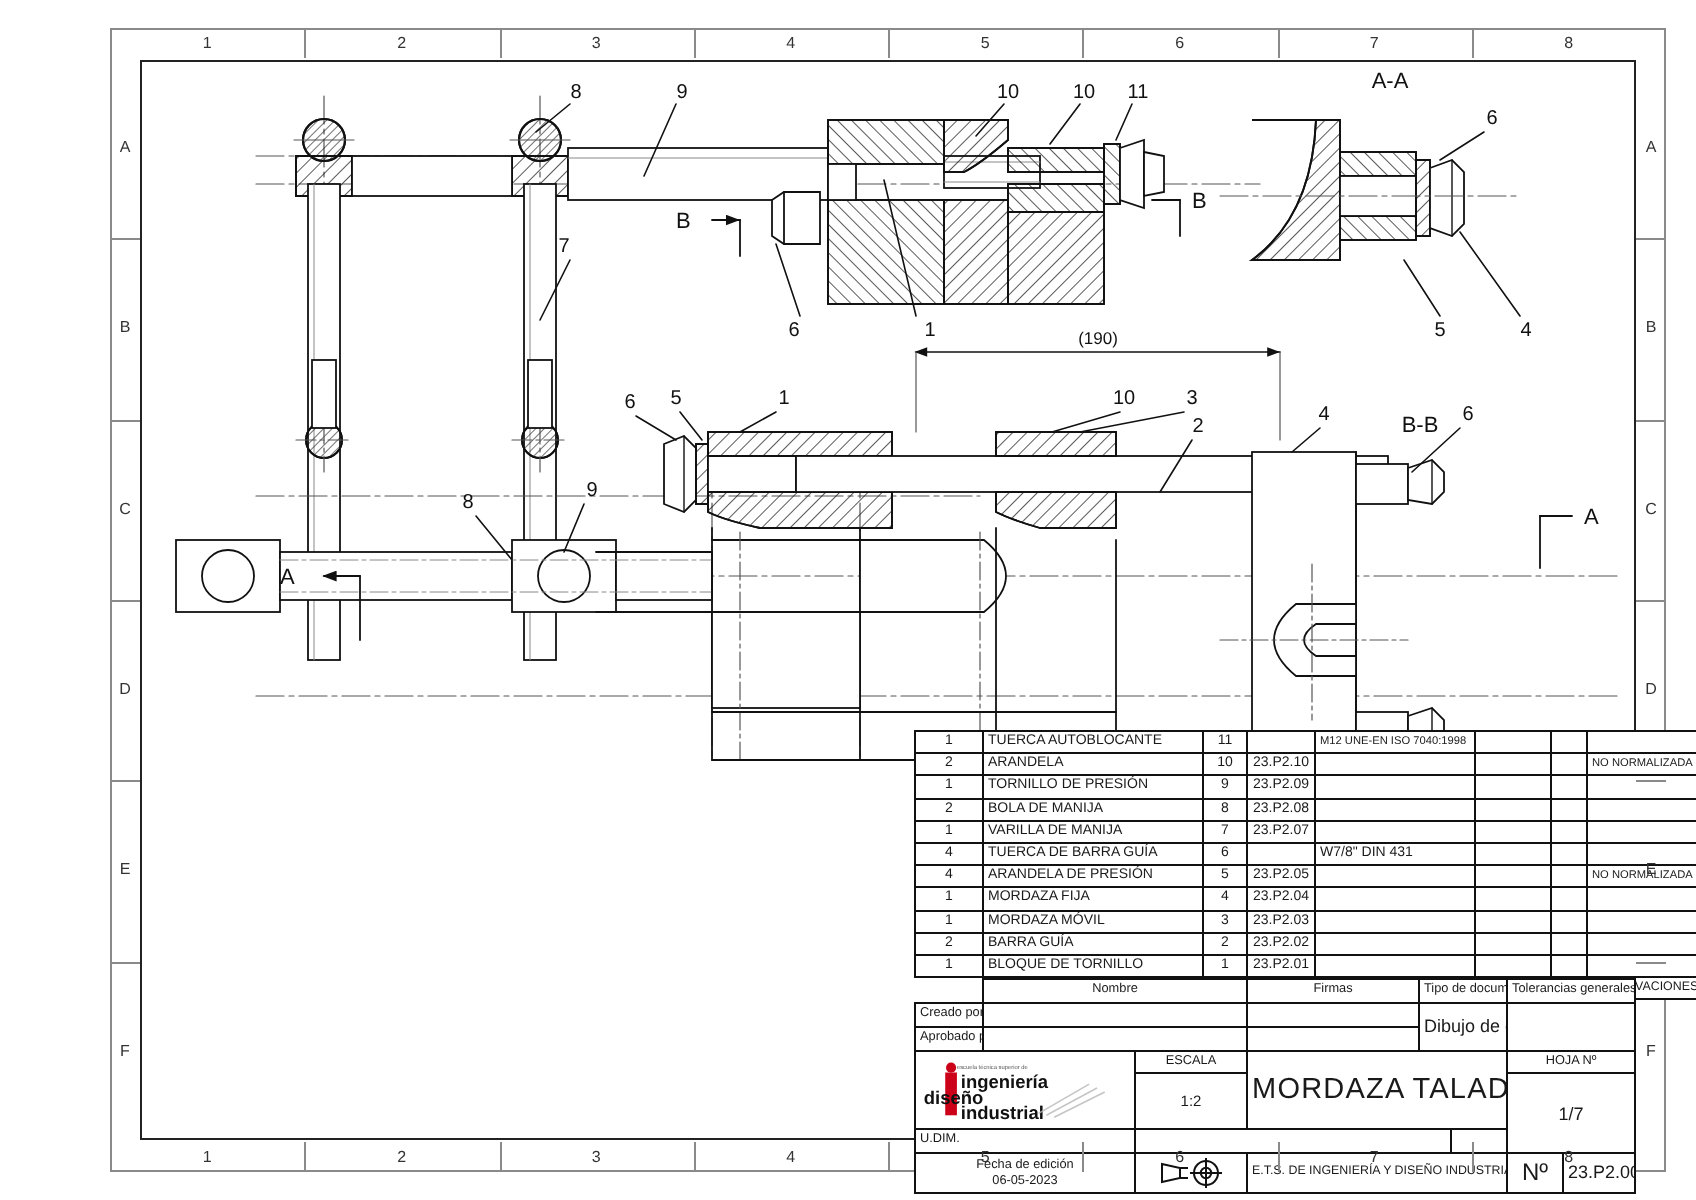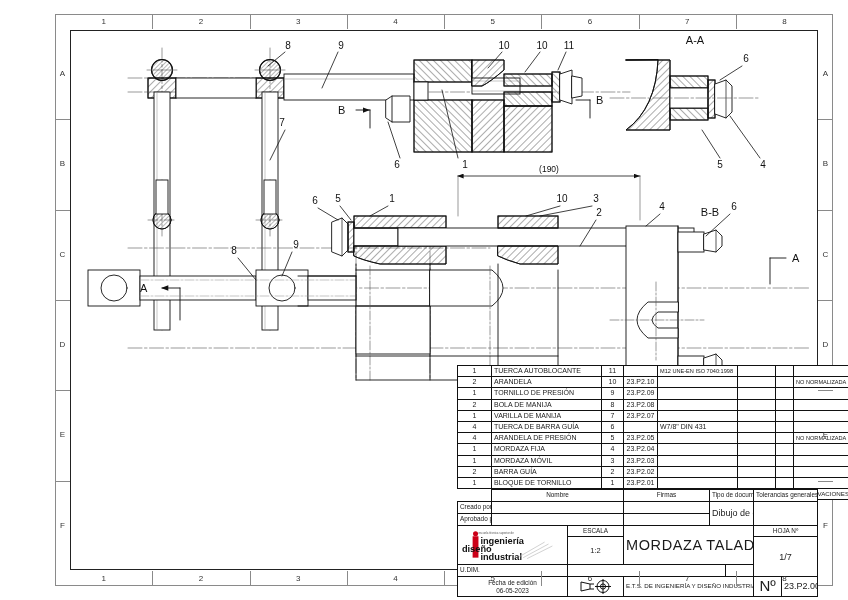--- a/index.html
+++ b/index.html
@@ -536,21 +536,21 @@
             <line x1="11" y1="5" x2="15" y2="5"></line>
             <line x1="11" y1="10" x2="15" y2="10"></line>
             <circle cx="24" cy="7.5" r="6"></circle>
             <circle cx="24" cy="7.5" r="2.6"></circle>
             <line x1="16" y1="7.5" x2="32" y2="7.5"></line>
             <line x1="24" y1="0" x2="24" y2="15"></line>
           </g>
         </svg>
       </td>
       <td class="c sm" colspan="4">E.T.S. DE INGENIERÍA Y DISEÑO INDUSTRIAL</td>
-      <td class="c" style="font-size:15px">Nº</td>
+      <td class="c" style="font-size:12px">Nº</td>
       <td class="c med">23.P2.00</td>
     </tr>
   </tbody>
     </table>
 
   <div id="zones">
       <div class="zband " style="position: absolute; left: 55px; top: 14px; width: 97.25px; height: 15px; line-height: 15px;">1</div>
       <div class="zband " style="position: absolute; left: 152.25px; top: 14px; width: 97.25px; height: 15px; line-height: 15px;">2</div>
       <div class="zsep" style="position: absolute; left: 152.25px; top: 14px; width: 1px; height: 15px; background: rgb(138, 138, 138);"></div>
       <div class="zband " style="position: absolute; left: 249.5px; top: 14px; width: 97.25px; height: 15px; line-height: 15px;">3</div>

